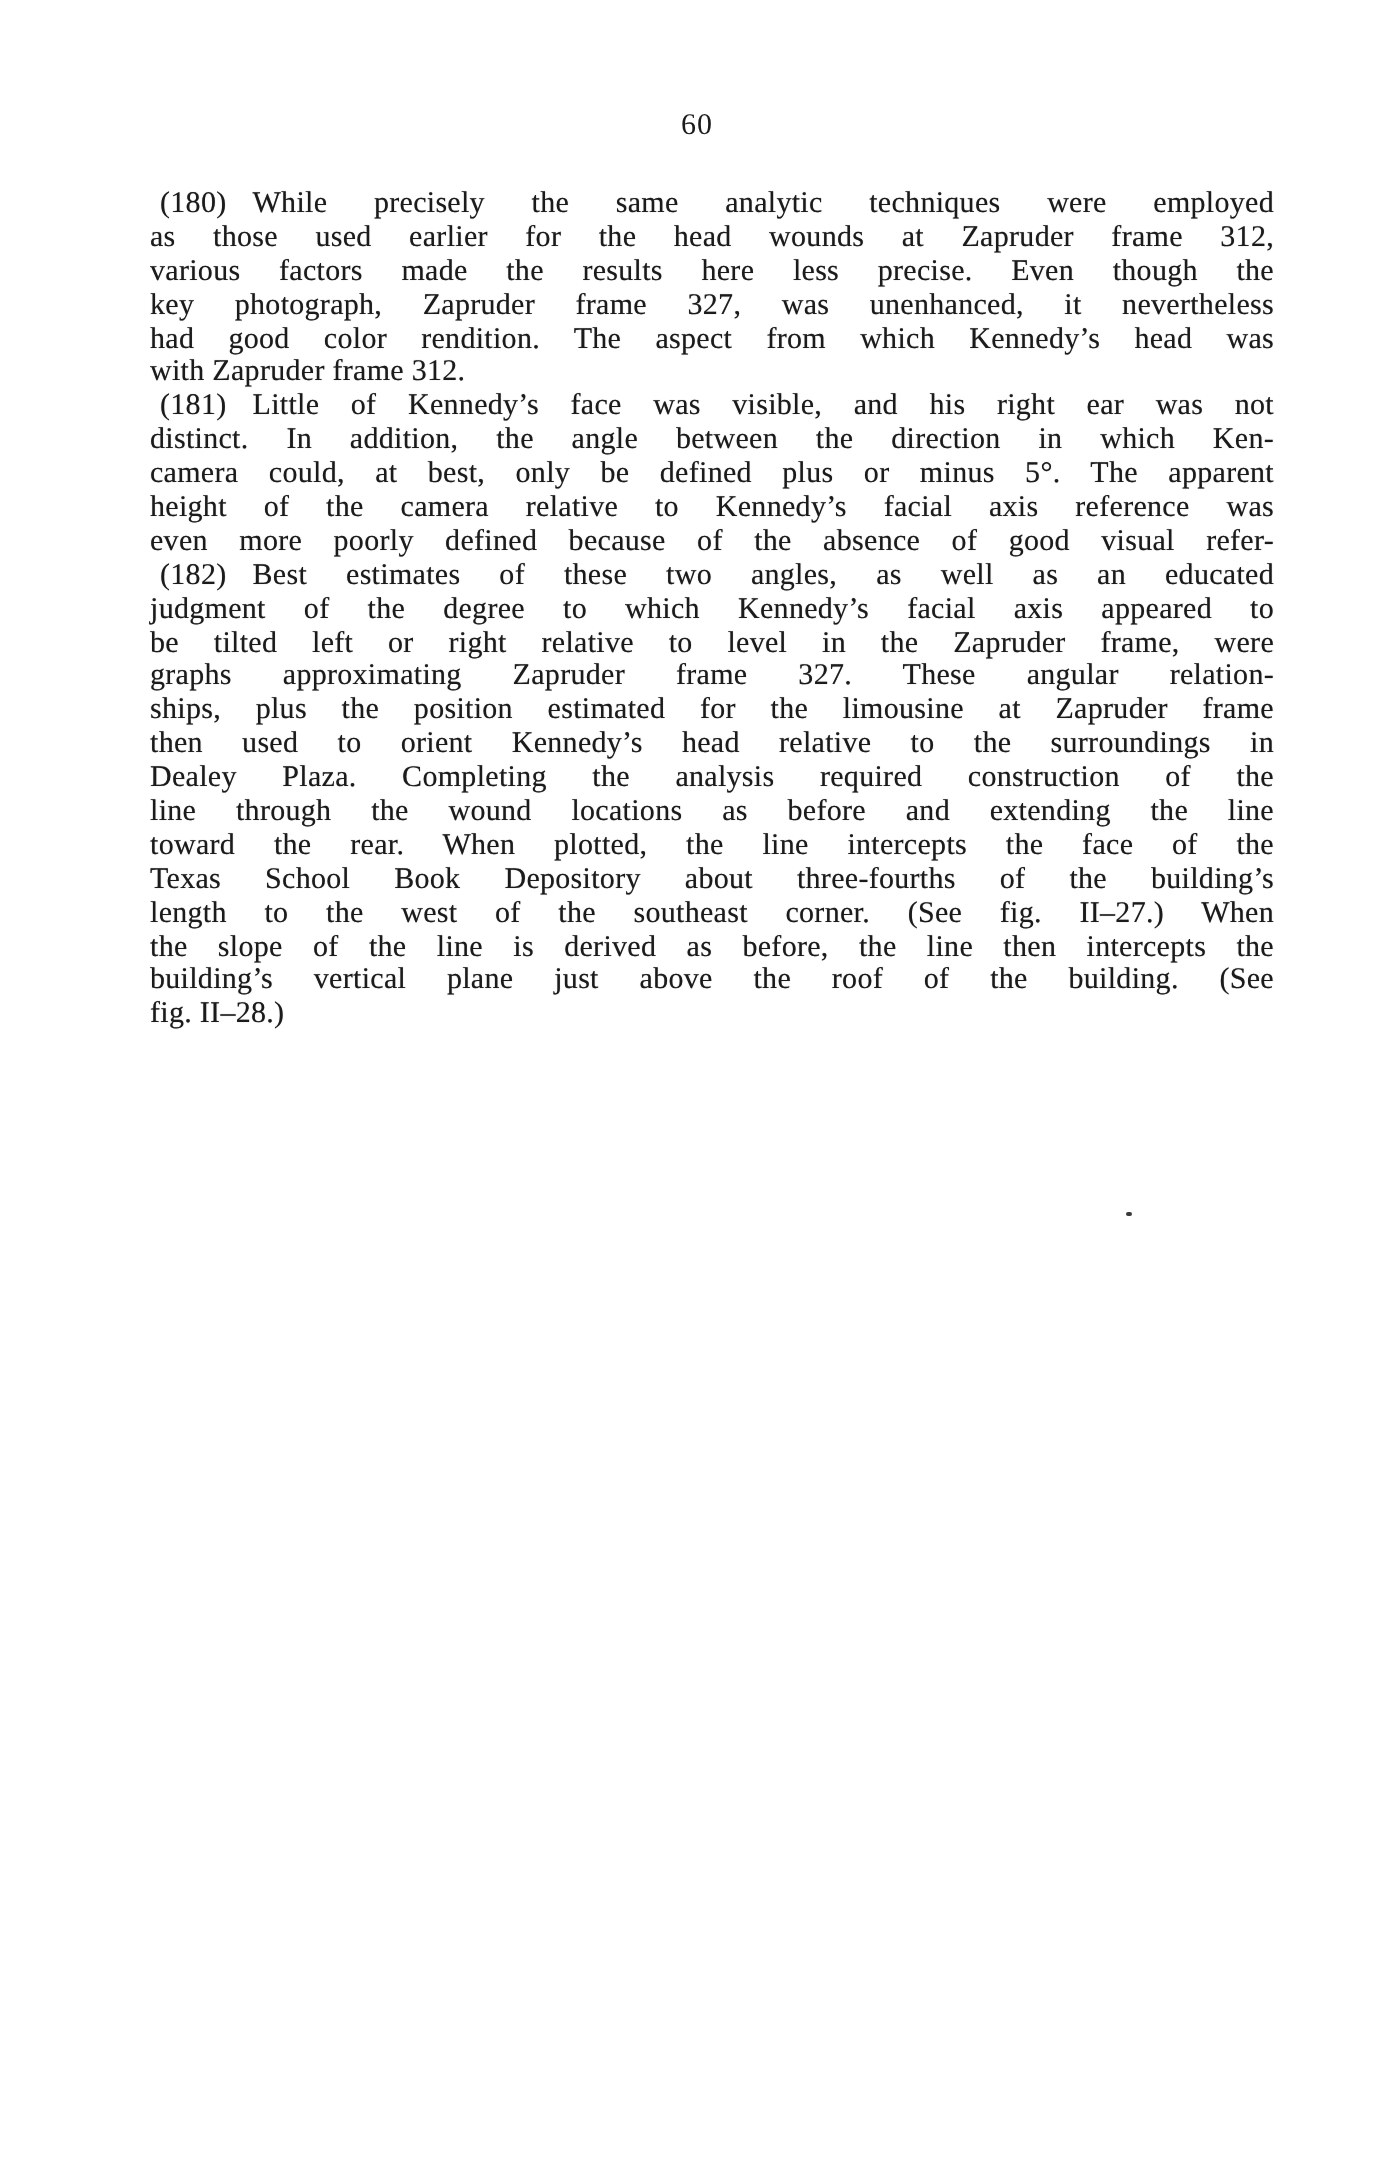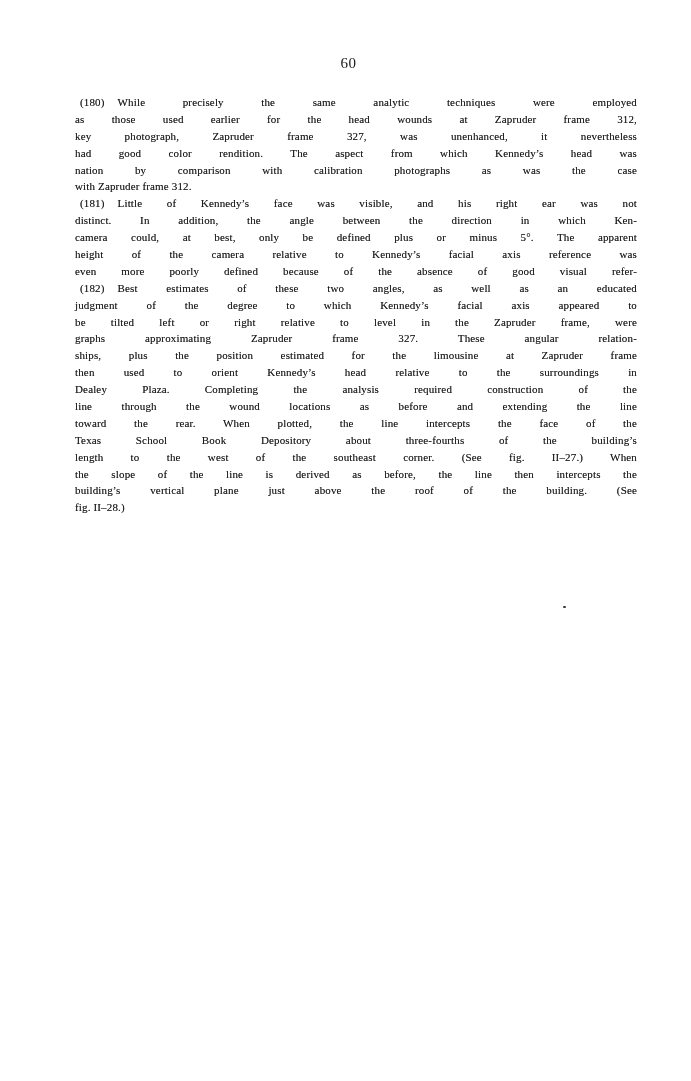--- a/index.html
+++ b/index.html
@@ -30,21 +30,21 @@
     position: absolute;
     left: 75px;
     top: 94px;
     width: 562px;
   }
   .para {
     margin: 0;
     padding: 0;
   }
   .line {
-    font-size: 11px;
+    font-size: 15px;
     line-height: 16.9px;
     height: 16.9px;
     text-align: justify;
     text-align-last: justify;
     letter-spacing: 0.15px;
     white-space: normal;
     overflow: visible;
     text-shadow: 0 0 0.4px rgba(20,20,20,0.55);
   }
   .line.first {
@@ -69,23 +69,23 @@
 </head>
 <body>
 
 <div class="page">
   <div class="page-number">60</div>
 
   <div class="text-block">
       <div class="para">
         <div class="line first"><span class="pnum">(180)</span>While precisely the same analytic techniques were employed</div>
         <div class="line">as those used earlier for the head wounds at Zapruder frame 312,</div>
+        <div class="line">various factors made the results here less precise. Even though the</div>
         <div class="line">key photograph, Zapruder frame 327, was unenhanced, it nevertheless</div>
         <div class="line">had good color rendition. The aspect from which Kennedy’s head was</div>
-        <div class="line">nation by comparison with calibration photographs as was the case</div>
         <div class="line last">with Zapruder frame 312.</div>
       </div>
       <div class="para">
         <div class="line first"><span class="pnum">(181)</span>Little of Kennedy’s face was visible, and his right ear was not</div>
         <div class="line">distinct. In addition, the angle between the direction in which Ken-</div>
         <div class="line">camera could, at best, only be defined plus or minus 5°. The apparent</div>
         <div class="line">height of the camera relative to Kennedy’s facial axis reference was</div>
         <div class="line">even more poorly defined because of the absence of good visual refer-</div>
       </div>
       <div class="para">

